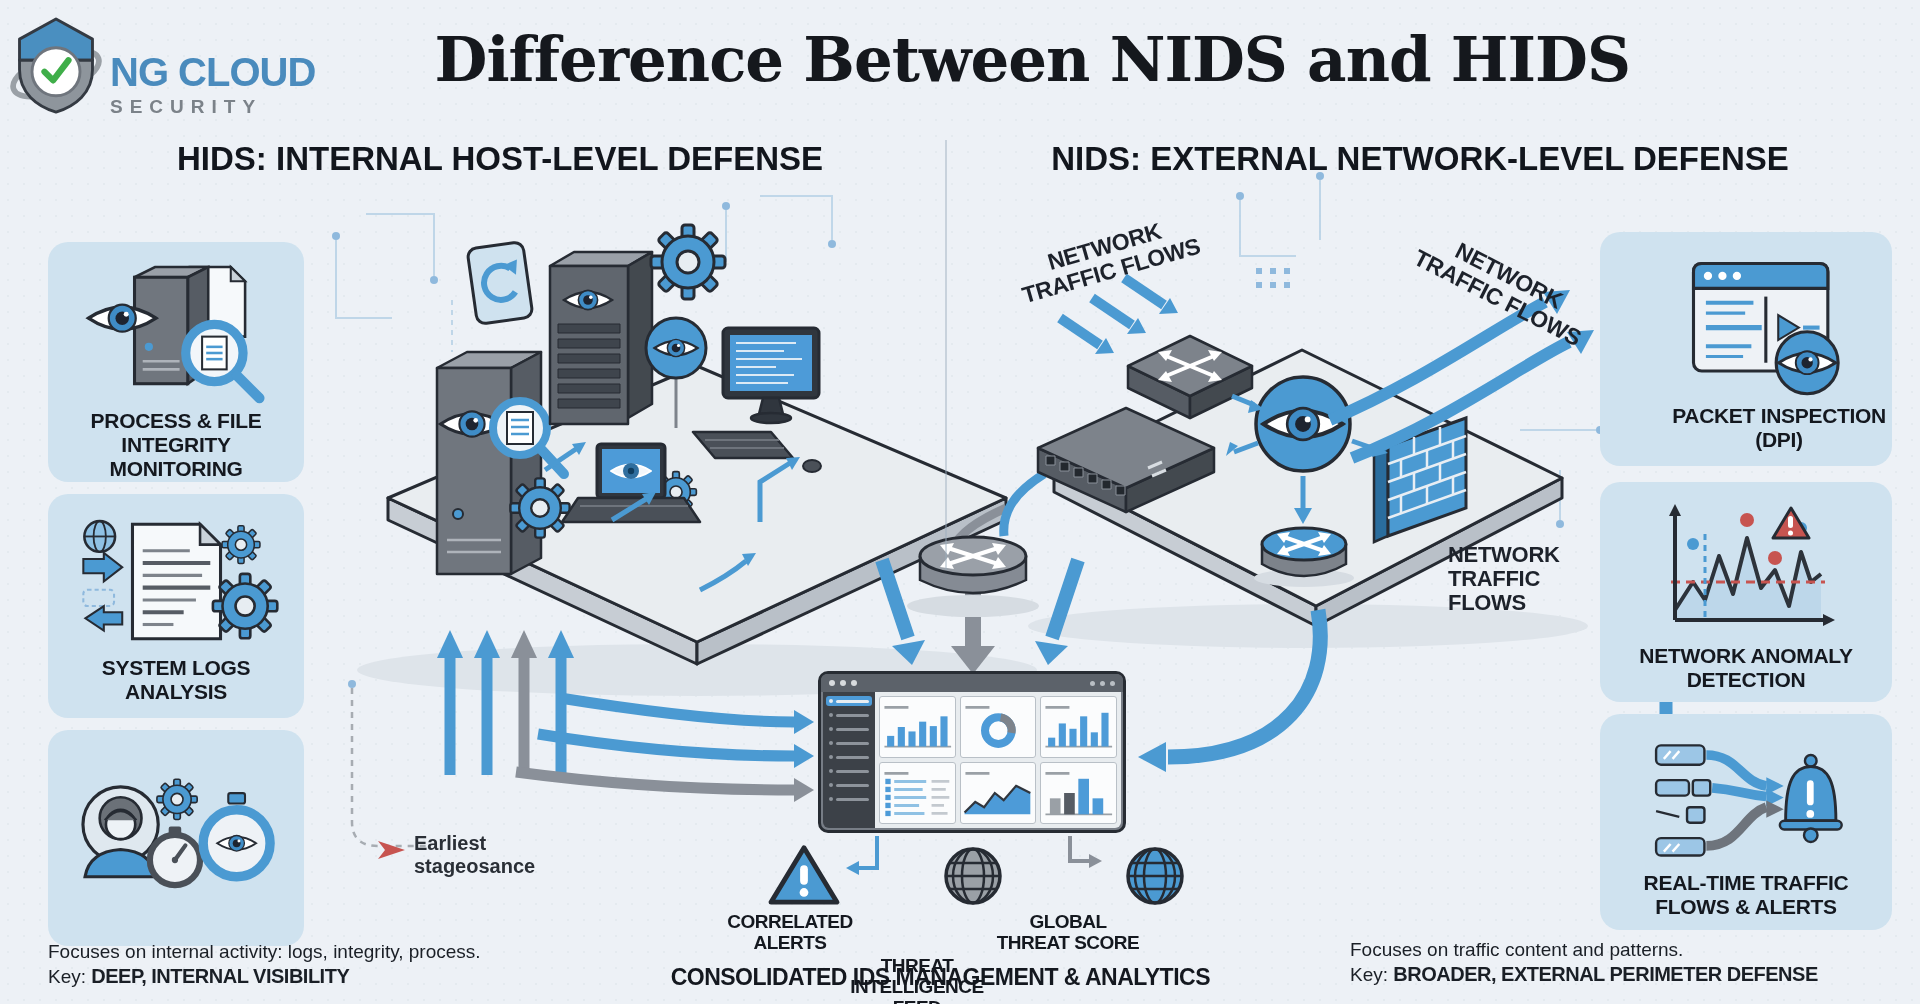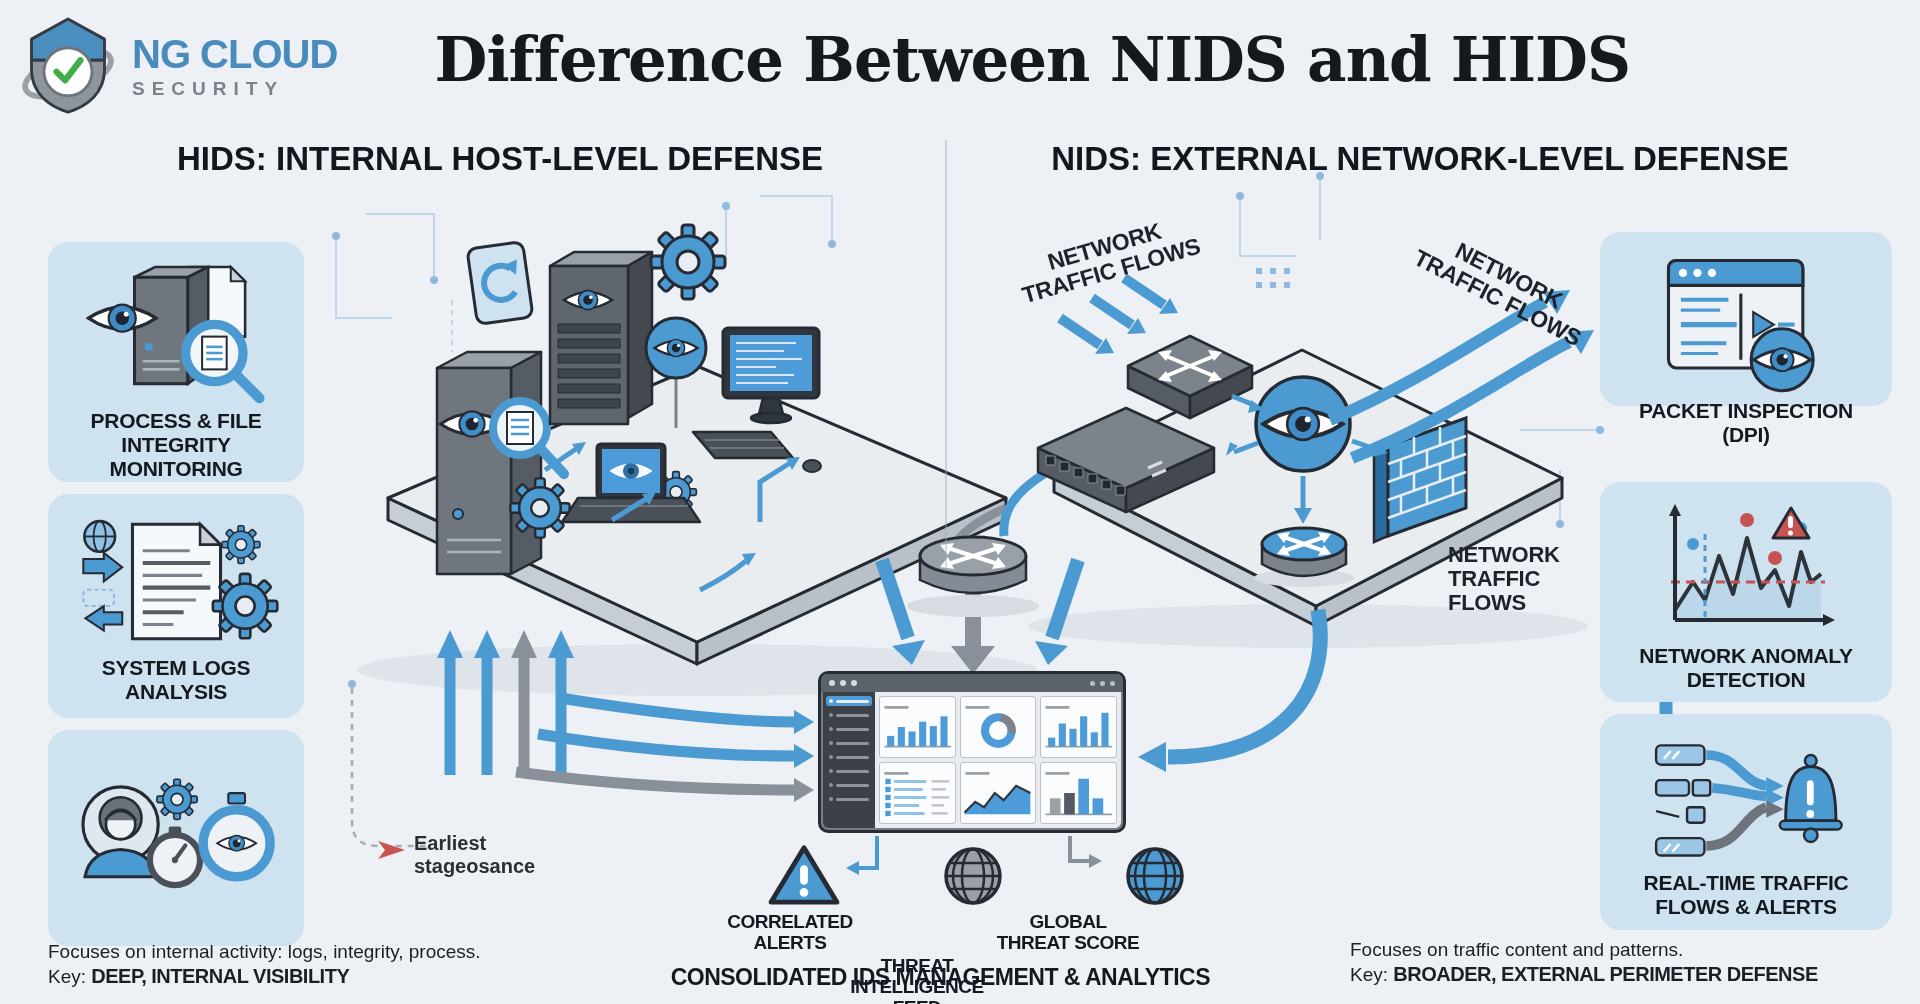--- a/index.html
+++ b/index.html
@@ -6,21 +6,21 @@
   .page{position:relative;width:1920px;height:1004px;background:#edf1f6;overflow:hidden;
         font-family:"Liberation Sans", sans-serif;color:#14181f;}
   .page::before{content:"";position:absolute;inset:0;
         background-image:radial-gradient(#dde4ea 1px, transparent 1.2px);
         background-size:16px 16px;opacity:.55;}
   .abs{position:absolute;}
   .ml{white-space:pre-line;}
   .cond{letter-spacing:-0.5px;}
 
   
-  .logo{left:20px;top:16px;display:flex;align-items:center;gap:16px;}
+  .logo{left:8px;top:16px;display:flex;align-items:flex-end;gap:6px;}
   .logo-name{font-size:40px;font-weight:bold;color:#4a8bbd;letter-spacing:-1px;line-height:1;}
   .logo-sub{font-size:19px;font-weight:bold;color:#7b8289;letter-spacing:7px;margin-top:5px;line-height:1;}
   .title{left:390px;top:24px;width:1240px;text-align:right;
          font-family:"DejaVu Serif", serif;font-weight:bold;font-size:61px;color:#15181d;letter-spacing:-1px;}
   .col-head{top:140px;font-size:33px;font-weight:bold;text-align:center;color:#12161d;}
   .divider{left:945px;top:140px;width:2px;height:430px;background:rgba(156,173,188,.45);}
 
   
   .card{background:#cfe2ef;border-radius:20px;display:flex;flex-direction:column;
         align-items:center;justify-content:space-between;padding:12px 6px 14px 6px;box-sizing:border-box;}
@@ -497,21 +497,21 @@
         <circle cx="104" cy="88" r="24" fill="#eef2f6" stroke="#4a5058" stroke-width="6"></circle>
         <line x1="104" y1="88" x2="114" y2="74" stroke="#4a5058" stroke-width="4" stroke-linecap="round"></line>
         <circle cx="104" cy="88" r="3" fill="#4a5058"></circle>
         <rect x="155" y="24" width="16" height="10" rx="2" fill="#4b9ad2" stroke="#262b33" stroke-width="2"></rect>
         <circle cx="163" cy="72" r="32" fill="#eef2f6" stroke="#4b9ad2" stroke-width="9"></circle>
         <use href="#eyeG" transform="translate(163,72) scale(0.62)"></use>
       </svg>
     </div>
   </div>
 
-  <div class="abs card cR" style="top:232px;height:174px;">
+  <div class="abs card cR" style="top:232px;height:234px;align-items:flex-end;">
     <div class="ic">
       <svg width="230" height="155" viewBox="0 0 210 150">
         <rect x="30" y="16" width="130" height="104" rx="8" fill="#eef2f6" stroke="#262b33" stroke-width="3"></rect>
         <path d="M30,40 L30,24 Q30,16 38,16 L152,16 Q160,16 160,24 L160,40 Z" fill="#4b9ad2" stroke="#262b33" stroke-width="3"></path>
         <circle cx="44" cy="28" r="4" fill="#ffffff"></circle>
           <circle cx="58" cy="28" r="4" fill="#ffffff"></circle>
           <circle cx="72" cy="28" r="4" fill="#ffffff"></circle>
         <g stroke="#4b9ad2">
           <line x1="42" y1="54" x2="88" y2="54" stroke-width="4"></line>
             <line x1="42" y1="64" x2="80" y2="64" stroke-width="3"></line>

